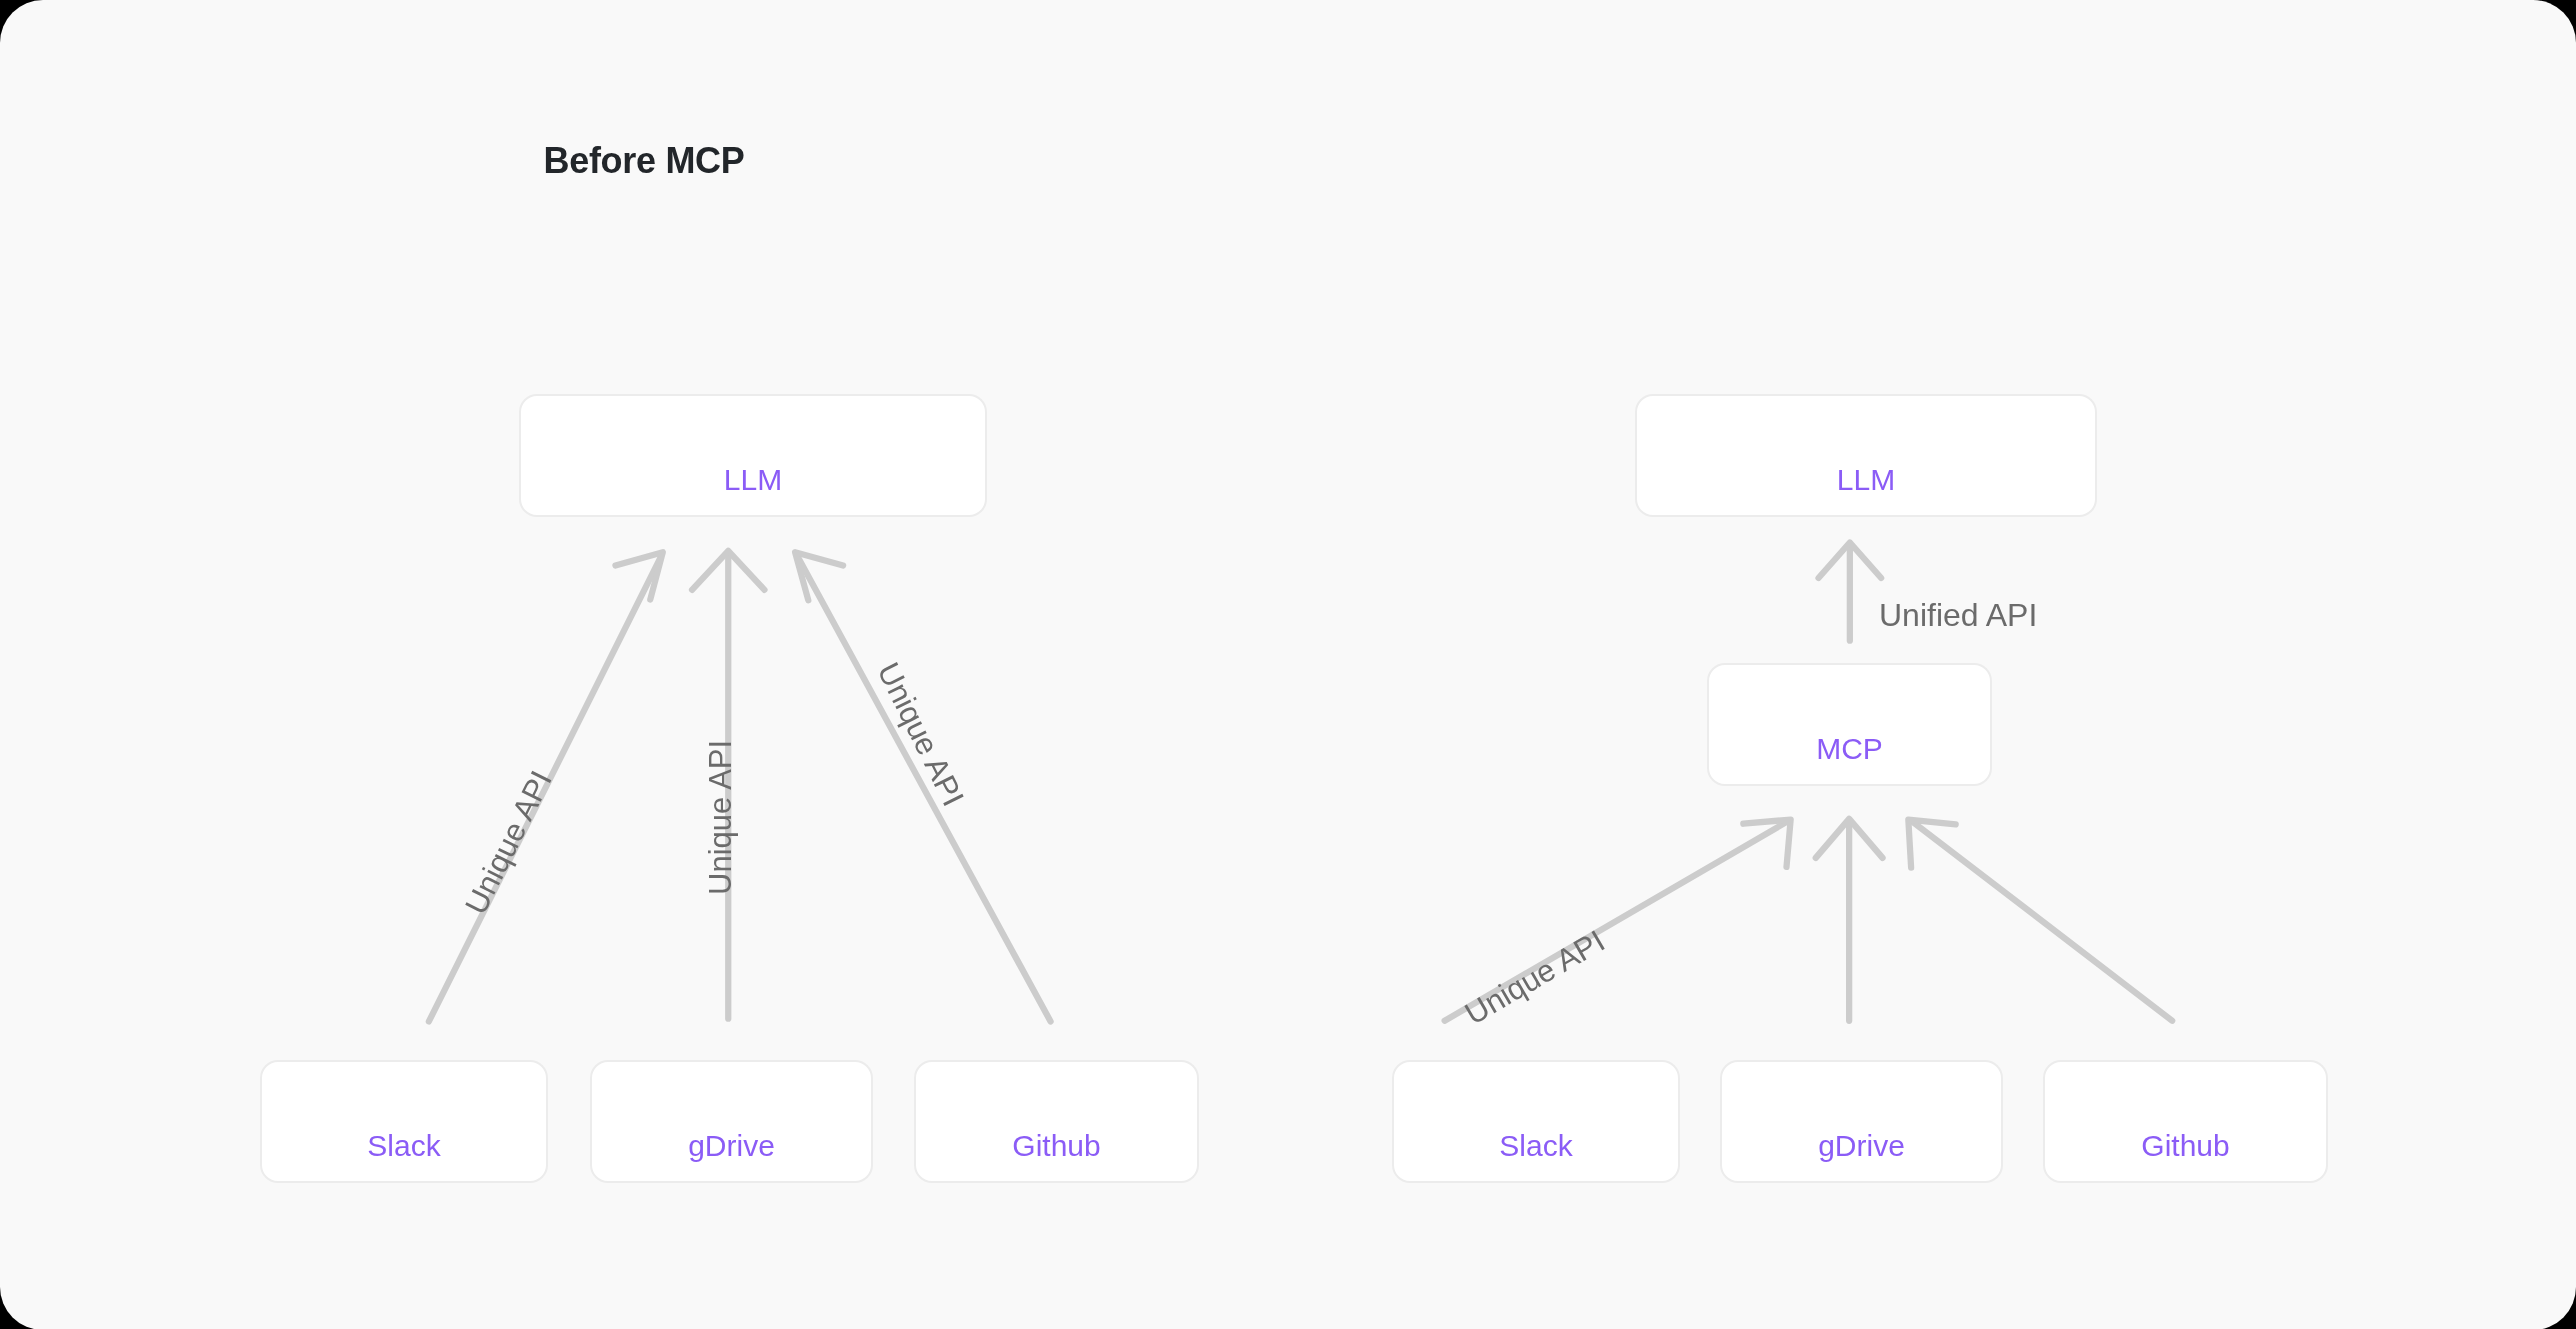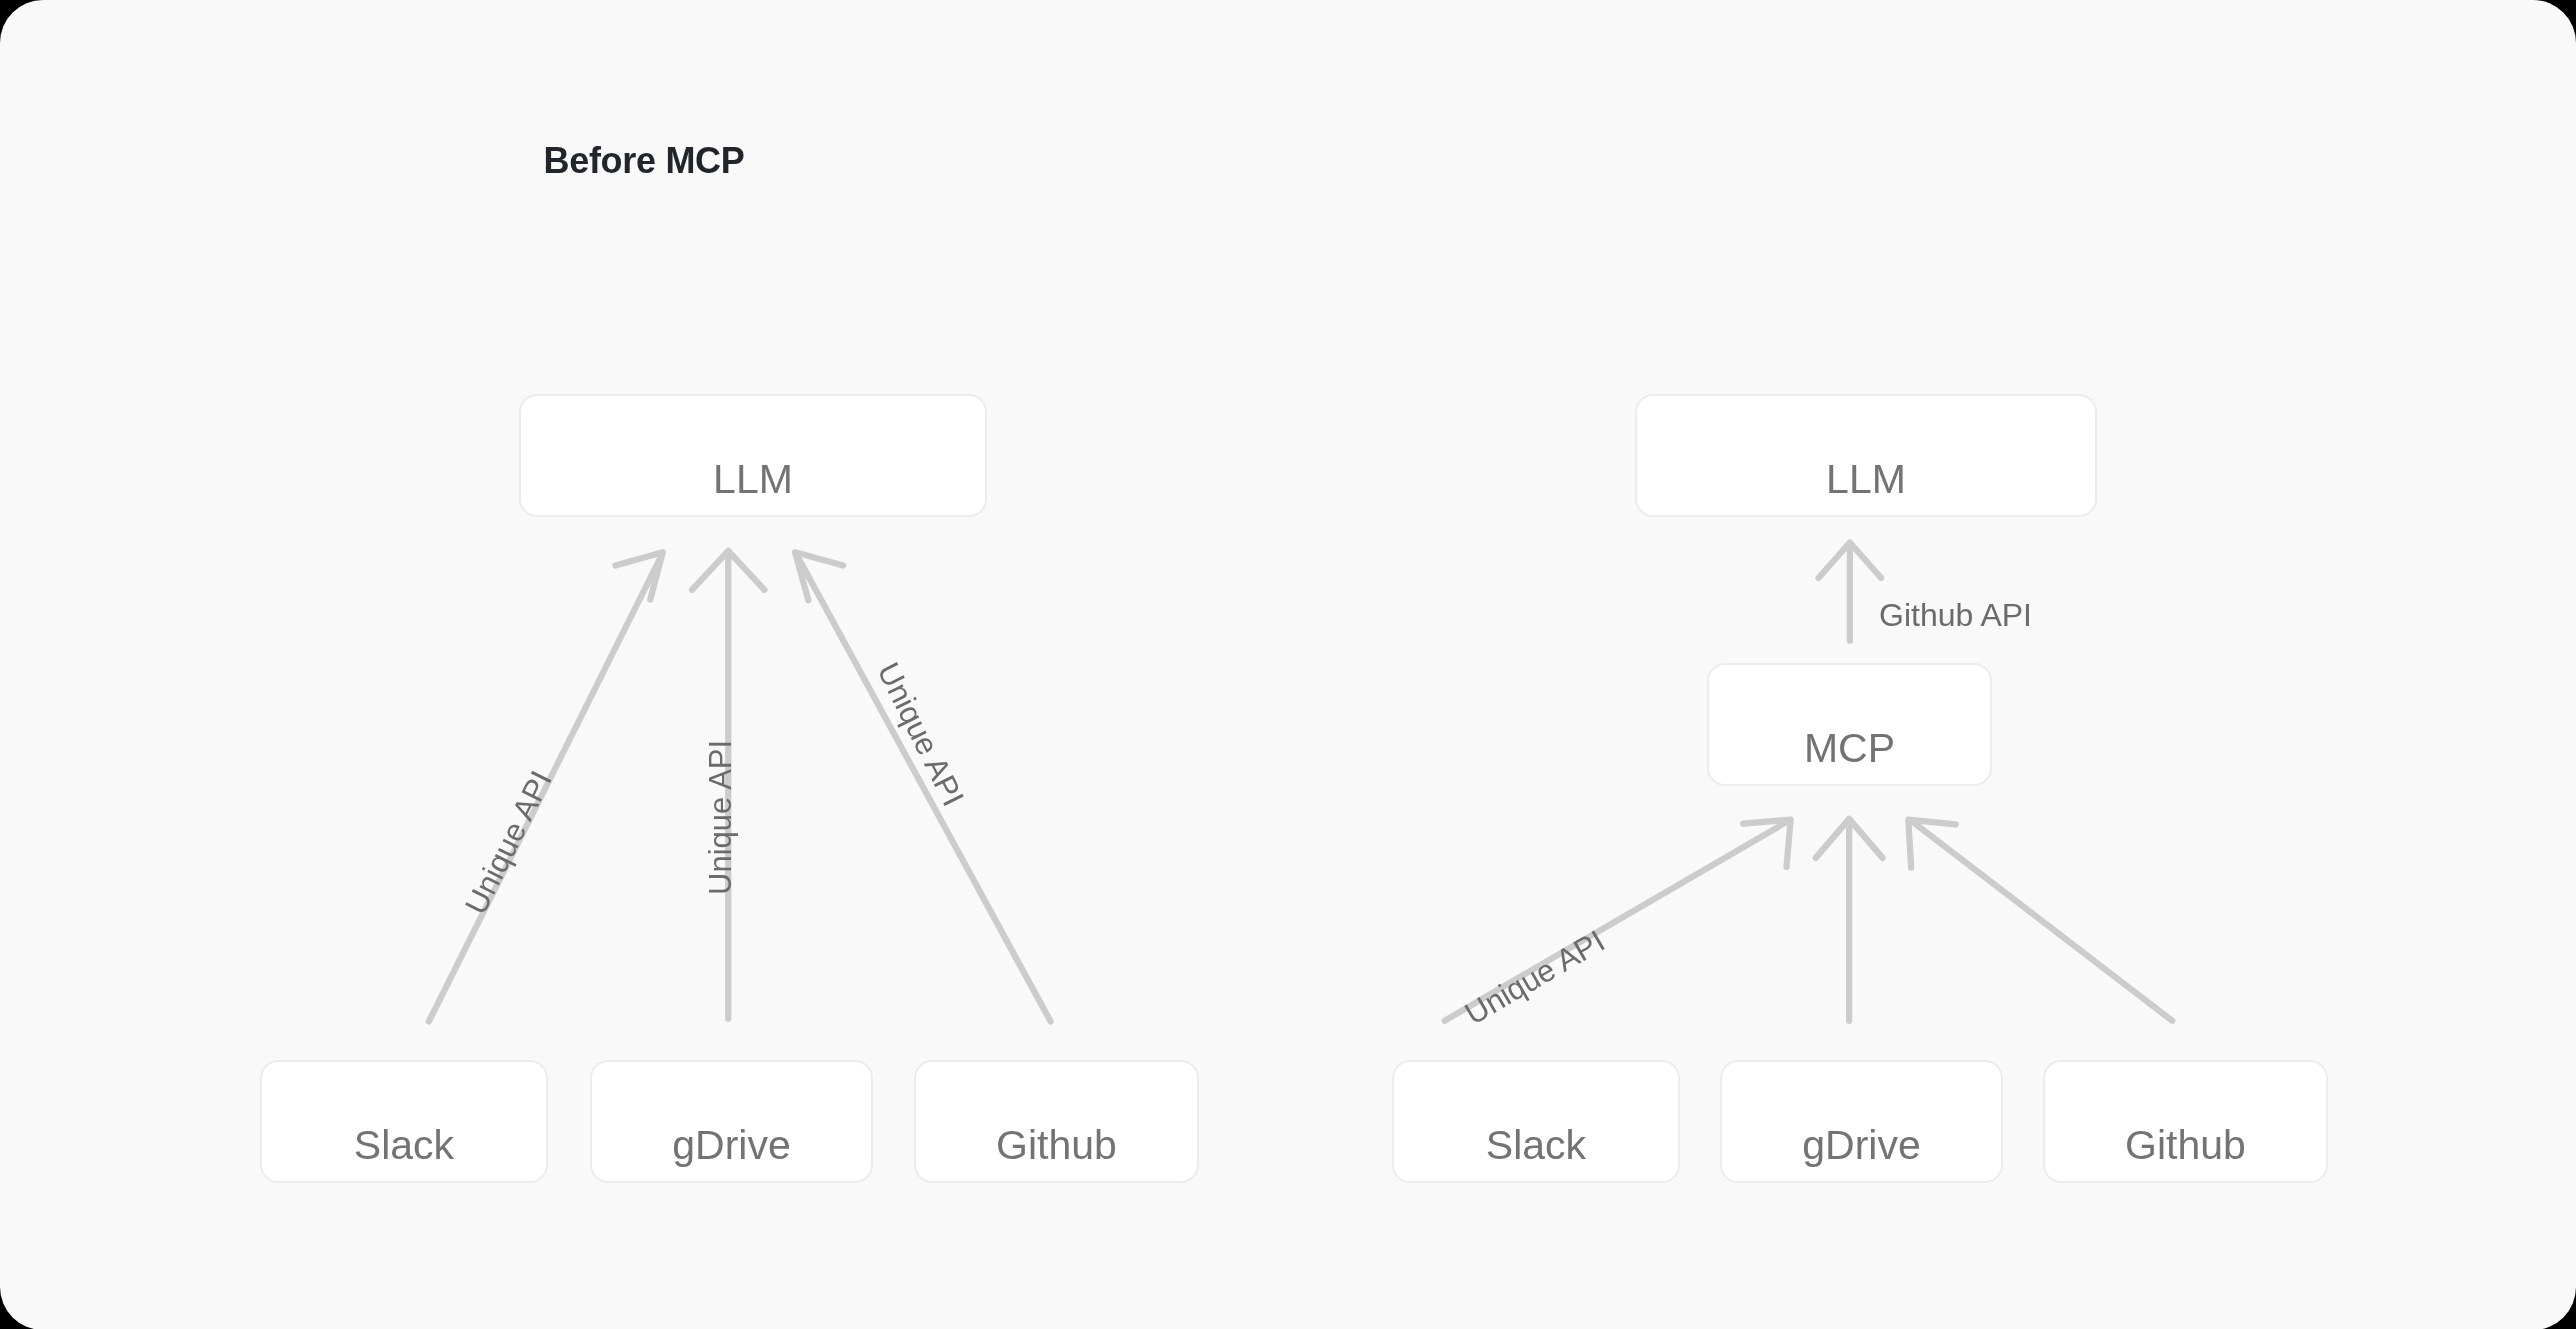--- a/index.html
+++ b/index.html
@@ -46,23 +46,23 @@
     position: absolute;
     background: #ffffff;
     border: 2.1px solid #ececec;
     border-radius: 18px;
     display: flex;
     align-items: center;
     justify-content: center;
     box-sizing: border-box;
   }
   .node-label {
-    font-size: 41px;
+    font-size: 30px;
     font-weight: 400;
-    color: #737373;
+    color: #8b5cf6;
     line-height: 1;
     white-space: nowrap;
     margin-top: 48px;
   }
 
   
   .l-llm    { left: 519px;  top: 394px;  width: 468px; height: 123px; }
   .l-slack  { left: 260px;  top: 1060px; width: 288px; height: 123px; }
   .l-gdrive { left: 590px;  top: 1060px; width: 283px; height: 123px; }
   .l-github { left: 914px; top: 1060px; width: 285px; height: 123px; }
@@ -171,21 +171,21 @@
           <polyline points="758,1232 806,1176 854,1232" fill="none"></polyline>
         </g>
 
         <g>
           <line x1="1270" y1="1466" x2="897" y2="1180"></line>
           <polyline points="895,1246 891,1177 959,1184" fill="none"></polyline>
         </g>
       </g>
     </svg>
 
-    <div class="label-plain" style="position:absolute; left:591px; top:599px;">Github API</div>
+    <div class="label-plain" style="position:absolute; left:591px; top:599px;">Unified API</div>
 
     <div class="edge-label" style="left:172px; top:1003px; transform: rotate(-30.2deg);">Unique API</div>
 
     <div class="node r-llm">
       <span class="node-label">LLM</span>
     </div>
 
     <div class="node r-mcp">
       <span class="node-label">MCP</span>
     </div>

